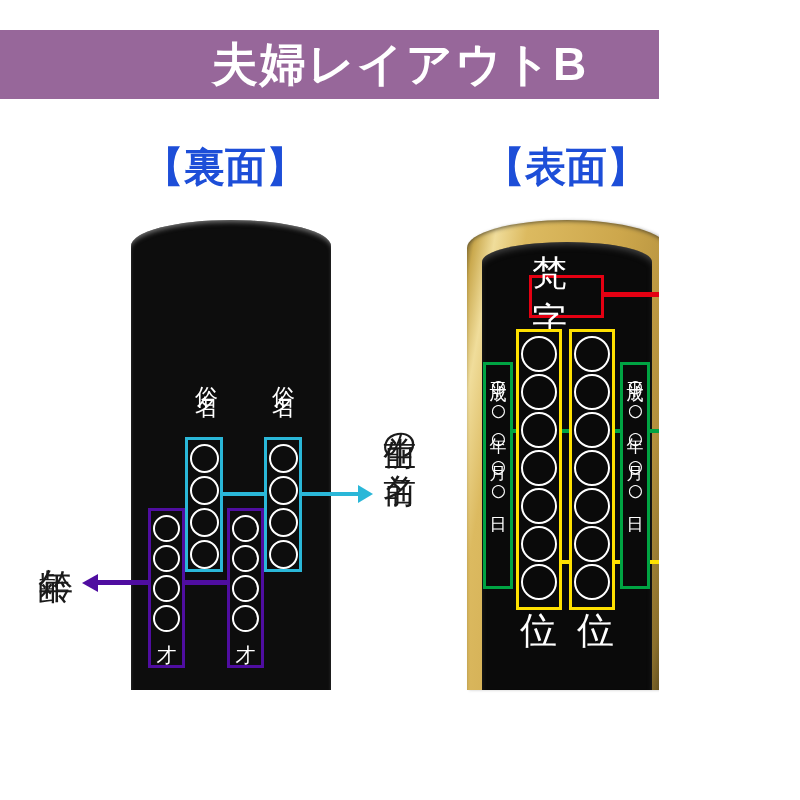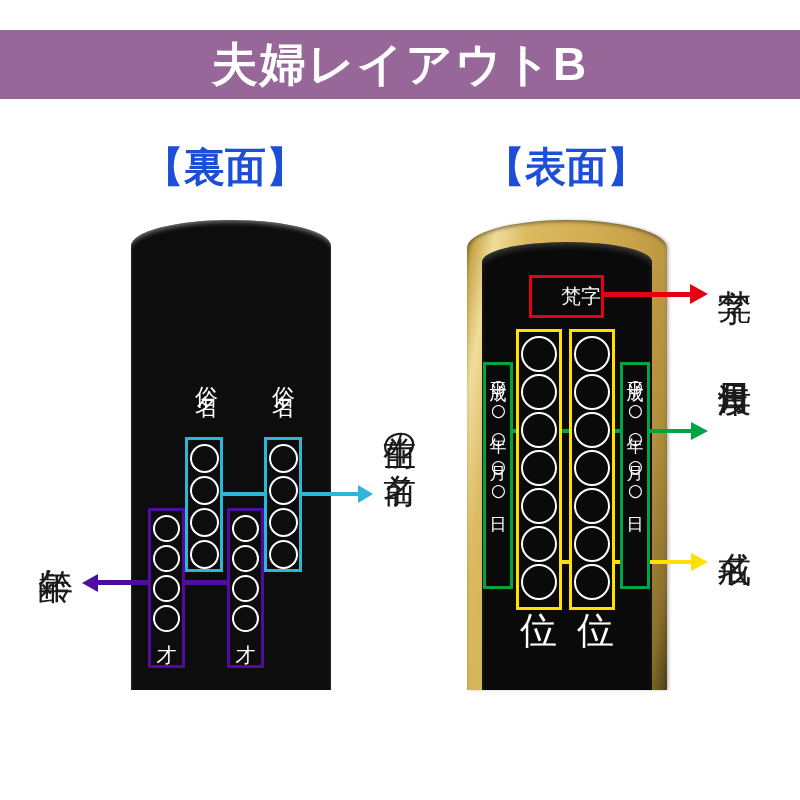--- a/index.html
+++ b/index.html
@@ -1,17 +1,17 @@
 <!DOCTYPE html>
 <html style="--header-band: #97679a; --back-highlight-name: #2ab7d8; --back-highlight-age: #4f0da0; --front-highlight-bonji: #e50012; --front-highlight-date: #00a443; --front-highlight-kaimyo: #ffe100; --tablet-gold: #cfa94e;"><head>
 <meta charset="utf-8">
 <style>
   html,body{margin:0;padding:0;background:#ffffff;}
   body{font-family:"Liberation Sans",sans-serif;}
-  .canvas{position:relative;width:800px;height:800px;background:#ffffff;overflow:hidden;}
+  .canvas{position:relative;width:652px;height:800px;background:#ffffff;overflow:hidden;padding-left:7px;}
 
   
   .top-band{position:absolute;left:0;top:30px;width:800px;height:69px;
     background:var(--header-band,#97679a);color:#ffffff;
     display:flex;align-items:center;justify-content:center;
     font-size:46px;font-weight:bold;letter-spacing:2px;}
 
   .caption{position:absolute;width:260px;text-align:center;top:140px;
     font-size:41px;font-weight:bold;color:#1d4ed8;}
   .caption.back{left:95px;}
@@ -67,22 +67,22 @@
     border-radius:100px 100px 0 0 / 28px 28px 0 0;z-index:1;
     background:linear-gradient(100deg,#6b5827 0%,#caa94e 4%,#f0dd9b 11%,#dcba60 22%,
       #cda74c 55%,#b3903d 80%,#8a6f2c 93%,#4e3f18 100%);
     box-shadow:inset 0 3px 4px -2px rgba(60,55,40,.8),2px 0 3px rgba(120,120,120,.45);}
   .tablet-front-face{position:absolute;left:482px;top:242px;width:170px;height:448px;
     background:#0a0a0a;border-radius:85px 85px 0 0 / 20px 20px 0 0;z-index:1;
     box-shadow:inset 0 5px 7px -3px rgba(130,130,130,.5);}
 
   .bonji-box{position:absolute;left:529px;top:275px;width:75px;height:43px;
     box-sizing:border-box;border:3px solid var(--front-highlight-bonji,#e50012);
-    background:#0a0a0a;display:flex;align-items:center;justify-content:flex-end;gap:10px;
-    color:#fff;font-family:"DejaVu Serif","Liberation Serif",serif;font-size:20px;z-index:3;}
+    background:#0a0a0a;display:flex;align-items:center;justify-content:flex-start;gap:10px;
+    color:#fff;font-family:"DejaVu Serif","Liberation Serif",serif;font-size:35px;z-index:3;}
 
   .red-line{left:602px;top:292px;width:90px;height:5px;background:var(--front-highlight-bonji,#e50012);}
   .red-arrow{left:690px;top:284px;width:0;height:0;z-index:4;
     border-top:10px solid transparent;border-bottom:10px solid transparent;
     border-left:18px solid var(--front-highlight-bonji,#e50012);}
 
   .box-yellow{border:3px solid var(--front-highlight-kaimyo,#ffe100);
     width:46px;height:281px;top:329px;padding-top:4px;gap:2px;background:#0a0a0a;}
   .box-yellow.l{left:516px;} .box-yellow.r{left:569px;}
   .box-yellow .circle{width:36px;height:36px;}

